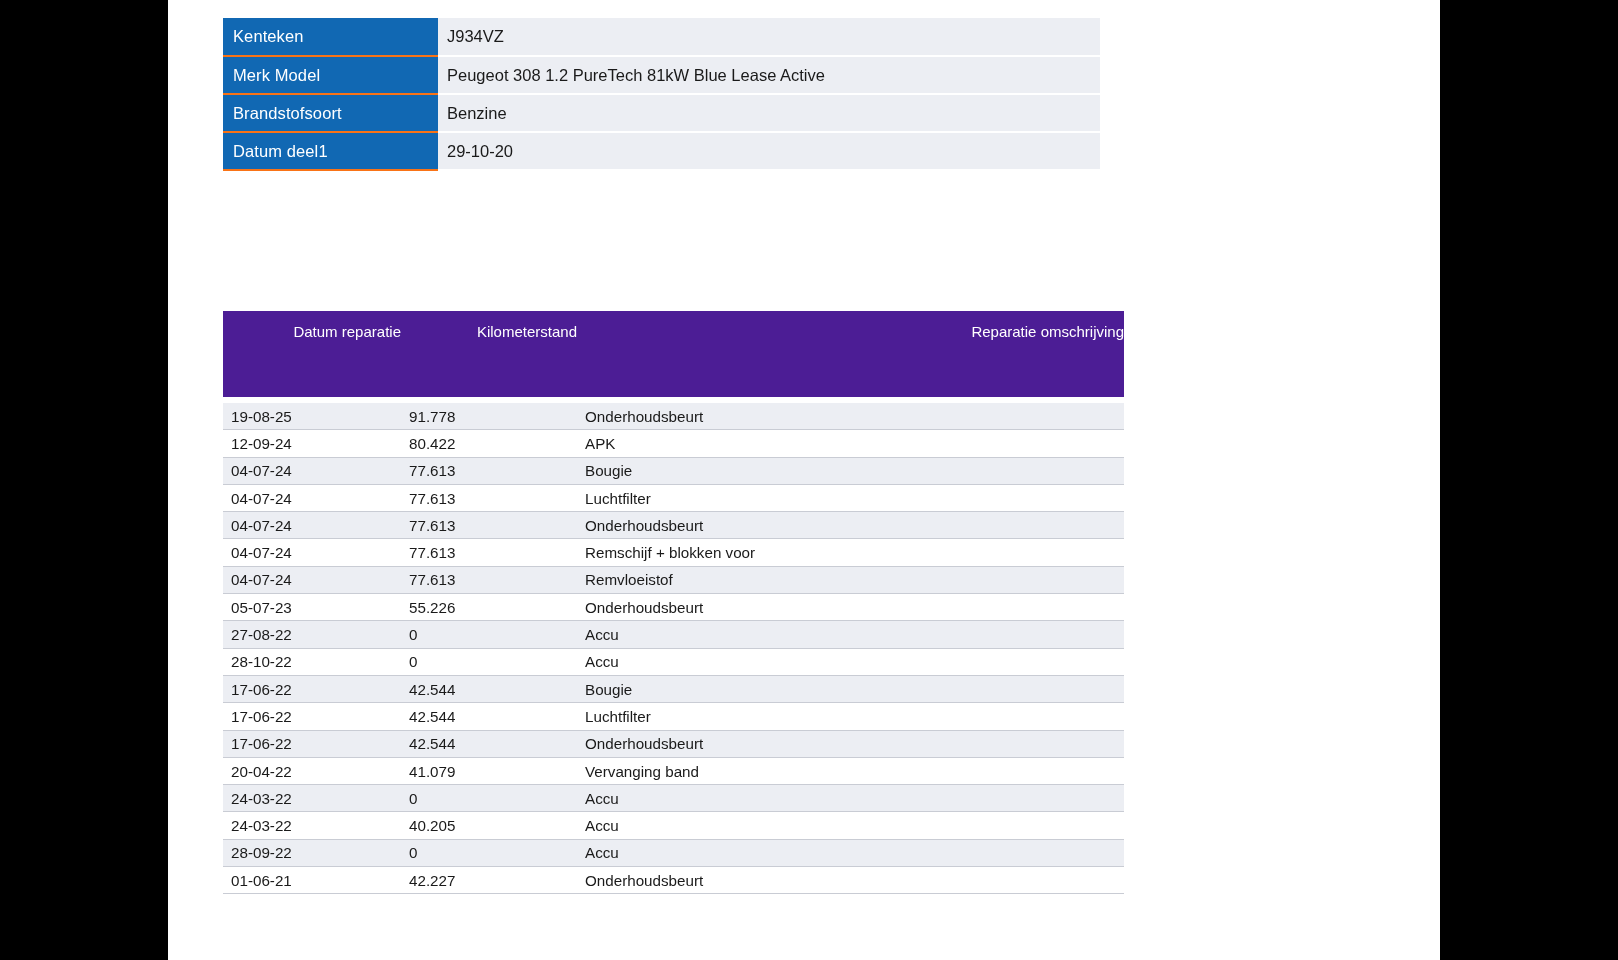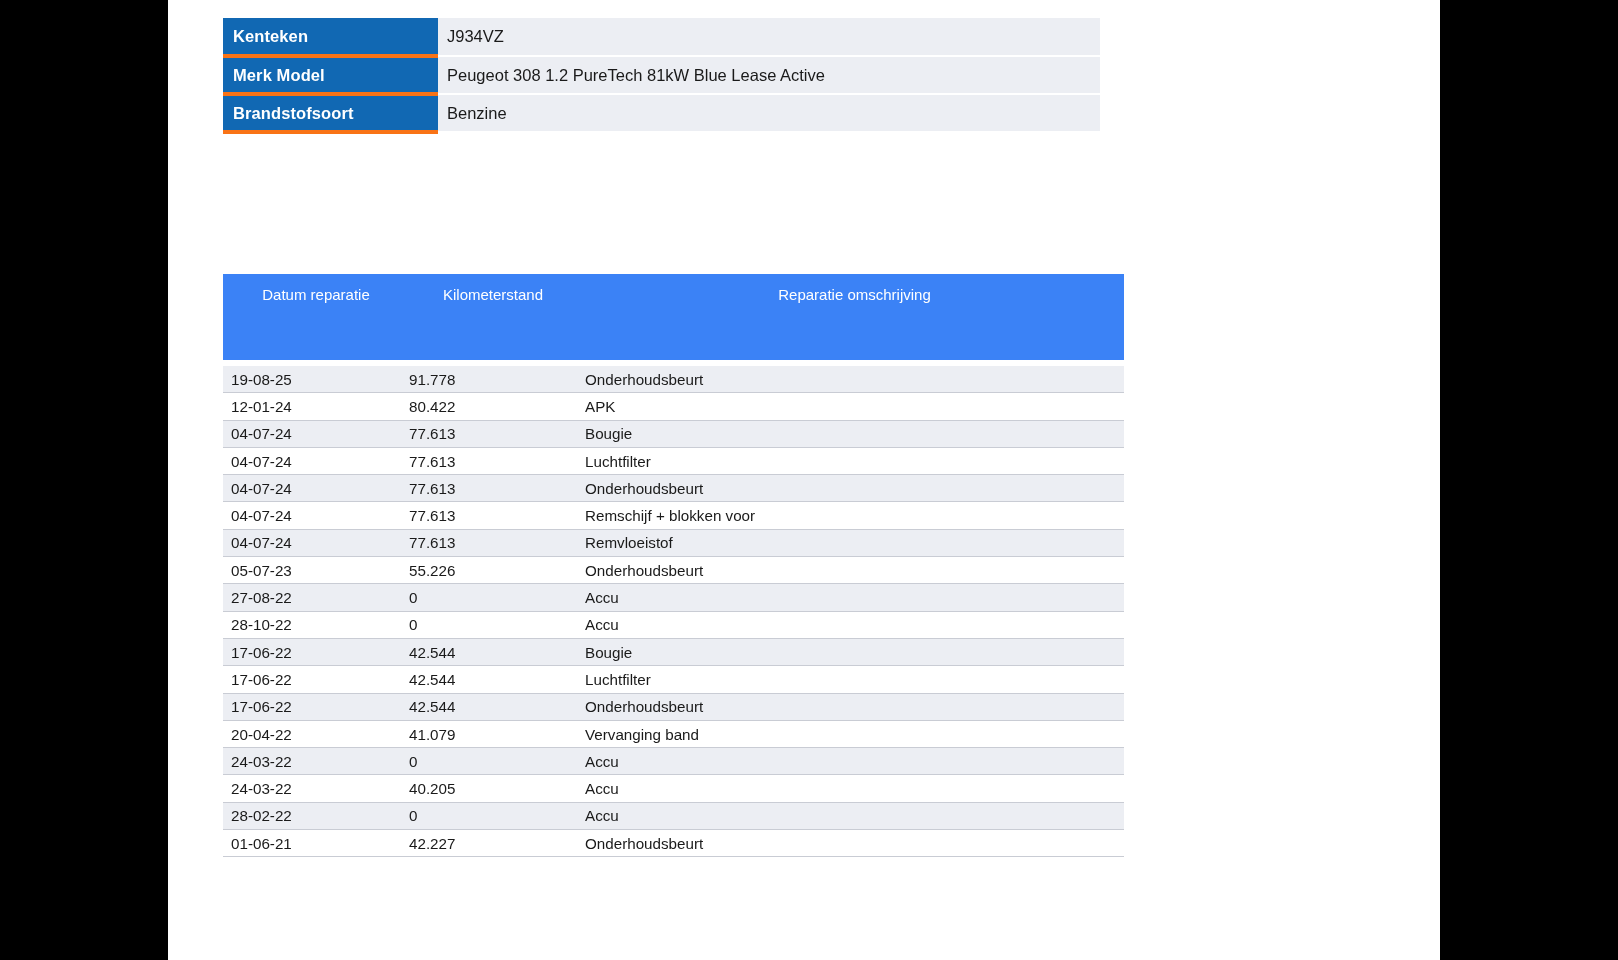--- a/index.html
+++ b/index.html
@@ -35,24 +35,24 @@
     table-layout: fixed;
   }
   table.vehicle tr {
     height: 38px;
   }
   table.vehicle th {
     width: 205px;
     background: #1168b3;
     color: #ffffff;
     font-size: 16.5px;
-    font-weight: bold;
+    font-weight: normal;
     text-align: left;
     padding: 0 0 0 10px;
-    border-bottom: 4px solid #f97316;
+    border-bottom: 2px solid #f97316;
     vertical-align: middle;
     letter-spacing: 0.1px;
   }
   table.vehicle td {
     background: #eceef3;
     color: #1a1a1a;
     font-size: 16.5px;
     font-weight: normal;
     text-align: left;
     padding: 0 0 0 9px;
@@ -63,25 +63,25 @@
   
   .repairs-wrap {
     margin-top: 140px;
   }
   table.repairs {
     border-collapse: collapse;
     width: 877px;
     table-layout: fixed;
   }
   table.repairs thead th {
-    background: #3b82f6;
+    background: #4c1d95;
     color: #ffffff;
     font-size: 15px;
     font-weight: normal;
-    text-align: center;
+    text-align: right;
     vertical-align: top;
     height: 74px;
     padding: 12px 0 0 8px;
     border: none;
   }
   table.repairs thead th.c0 { width: 170px; }
   table.repairs thead th.c1 { width: 168px; margin-left: 32px; }
   table.repairs thead th.c2 { width: 539px; }
 
   table.repairs tbody td {
@@ -124,20 +124,24 @@
           <td>J934VZ</td>
         </tr>
         <tr>
           <th>Merk Model</th>
           <td>Peugeot 308 1.2 PureTech 81kW Blue Lease Active</td>
         </tr>
         <tr>
           <th>Brandstofsoort</th>
           <td>Benzine</td>
         </tr>
+        <tr>
+          <th>Datum deel1</th>
+          <td>29-10-20</td>
+        </tr>
       </tbody>
     </table>
 
     <div class="repairs-wrap">
       <table class="repairs">
         <thead>
           <tr>
             <th class="c0">Datum reparatie</th>
             <th class="c1">Kilometerstand</th>
             <th class="c2">Reparatie omschrijving</th>
@@ -148,21 +152,21 @@
             <td></td>
             <td></td>
             <td></td>
           </tr>
           <tr class="odd">
             <td>19-08-25</td>
             <td>91.778</td>
             <td>Onderhoudsbeurt</td>
           </tr>
           <tr class="even">
-            <td>12-01-24</td>
+            <td>12-09-24</td>
             <td>80.422</td>
             <td>APK</td>
           </tr>
           <tr class="odd">
             <td>04-07-24</td>
             <td>77.613</td>
             <td>Bougie</td>
           </tr>
           <tr class="even">
             <td>04-07-24</td>
@@ -223,21 +227,21 @@
             <td>24-03-22</td>
             <td>0</td>
             <td>Accu</td>
           </tr>
           <tr class="even">
             <td>24-03-22</td>
             <td>40.205</td>
             <td>Accu</td>
           </tr>
           <tr class="odd">
-            <td>28-02-22</td>
+            <td>28-09-22</td>
             <td>0</td>
             <td>Accu</td>
           </tr>
           <tr class="even">
             <td>01-06-21</td>
             <td>42.227</td>
             <td>Onderhoudsbeurt</td>
           </tr>
         </tbody>
       </table>

